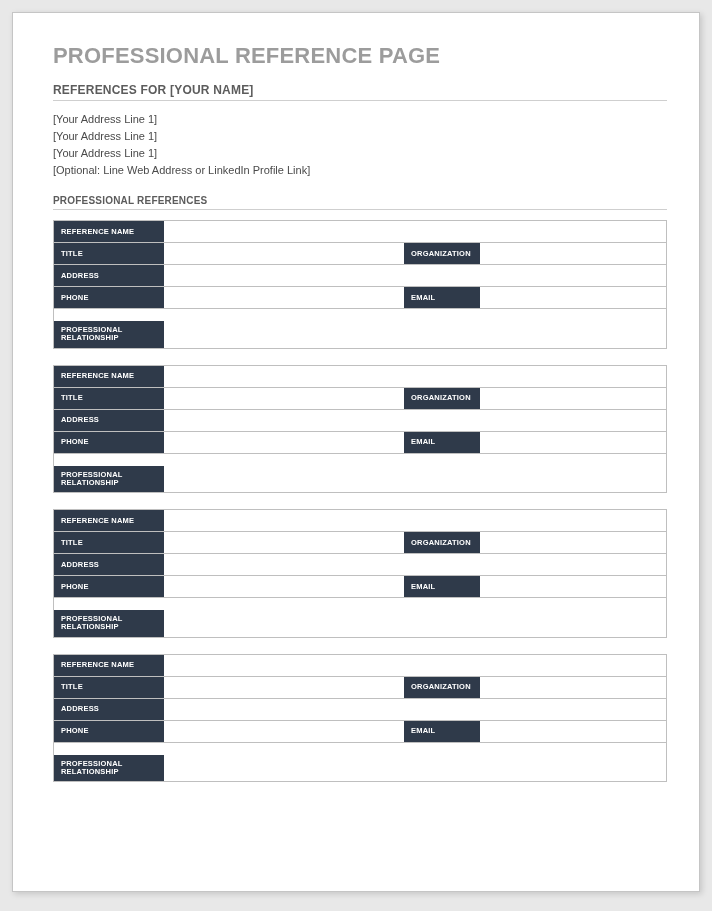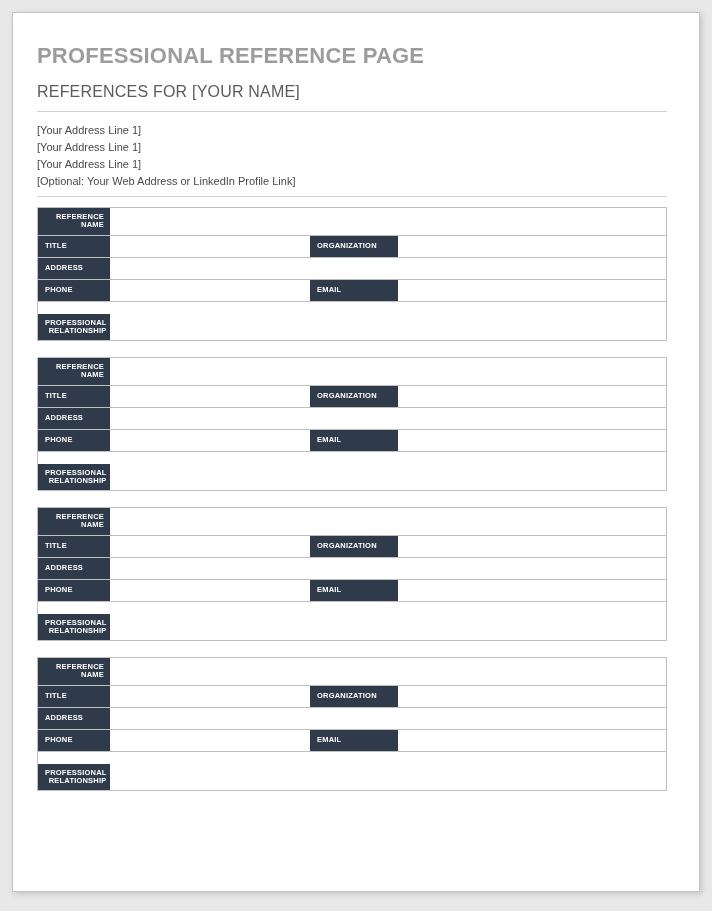--- a/index.html
+++ b/index.html
@@ -6,35 +6,35 @@
     body {
       background: #e8e8e8;
       font-family: Arial, Helvetica, sans-serif;
       padding: 12px;
       width: 712px;
     }
     .page {
       background: #fff;
       border: 1px solid #c5c5c5;
       box-shadow: 2px 2px 6px rgba(0,0,0,0.15);
-      padding: 30px 32px 28px 24px;
+      padding: 30px 32px 28px 40px;
       min-height: 880px;
     }
     .page-title {
       font-size: 22px;
       font-weight: bold;
       letter-spacing: 0.2px;
       color: #9c9c9c;
       margin-bottom: 14px;
     }
     .subheading {
-      font-size: 16px;
-      font-weight: normal;
+      font-size: 12px;
+      font-weight: bold;
       color: #5c5c5c;
-      margin-bottom: 10px;
+      margin-bottom: 3px;
       letter-spacing: 0.2px;
     }
     .section-heading {
       font-size: 10px;
       font-weight: bold;
       color: #5c5c5c;
       margin-top: 16px;
       margin-bottom: 3px;
       letter-spacing: 0.2px;
     }
@@ -65,22 +65,22 @@
       background: #2f3a4a;
       color: #fff;
       font-size: 7.5px;
       font-weight: bold;
       letter-spacing: 0.2px;
       padding: 5px 6px 5px 7px;
       display: flex;
       align-items: center;
       line-height: 1.1;
     }
-    .lbl.left { width: 72px; flex-shrink: 0; text-align: right; }
-    .lbl.mid { width: 88px; flex-shrink: 0; }
+    .lbl.left { width: 110px; flex-shrink: 0; }
+    .lbl.mid { width: 76px; flex-shrink: 0; margin-left: 40px; }
     .field {
       background: #fff;
       flex: 1;
     }
     .field.half1 { width: 200px; flex: 0 0 200px; }
     .multi { white-space: normal; margin-top: 12px; }
   </style>
 </head>
 <body>
 
@@ -88,23 +88,24 @@
 
   <h1 class="page-title">PROFESSIONAL REFERENCE PAGE</h1>
 
   <div class="subheading">REFERENCES FOR [YOUR NAME]</div>
   <hr class="hr">
 
   <div class="info-lines">
     <div>[Your Address Line 1]</div>
     <div>[Your Address Line 1]</div>
     <div>[Your Address Line 1]</div>
-    <div>[Optional: Your Web Address or LinkedIn Profile Link]</div>
-  </div>
-
+    <div>[Optional: Line Web Address or LinkedIn Profile Link]</div>
+  </div>
+
+  <div class="section-heading">PROFESSIONAL REFERENCES</div>
   <hr class="hr">
 
   <div class="ref-block">
     <div class="ref-row">
       <div class="lbl left">REFERENCE NAME</div>
       <div class="field"></div>
     </div>
     <div class="ref-row">
       <div class="lbl left">TITLE</div>
       <div class="field half1"></div>

